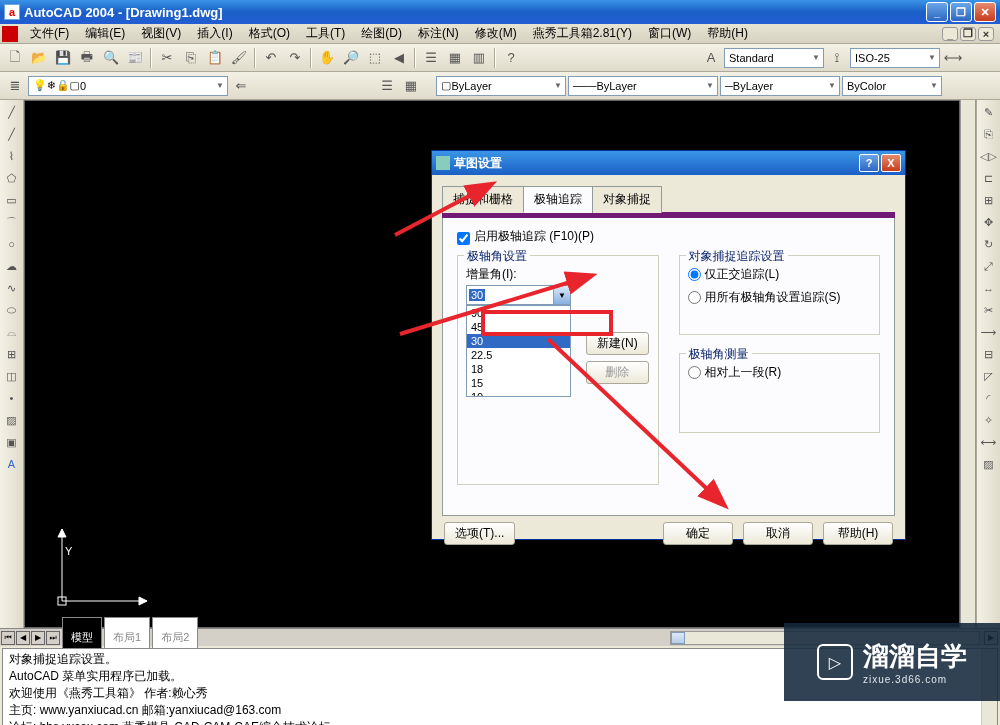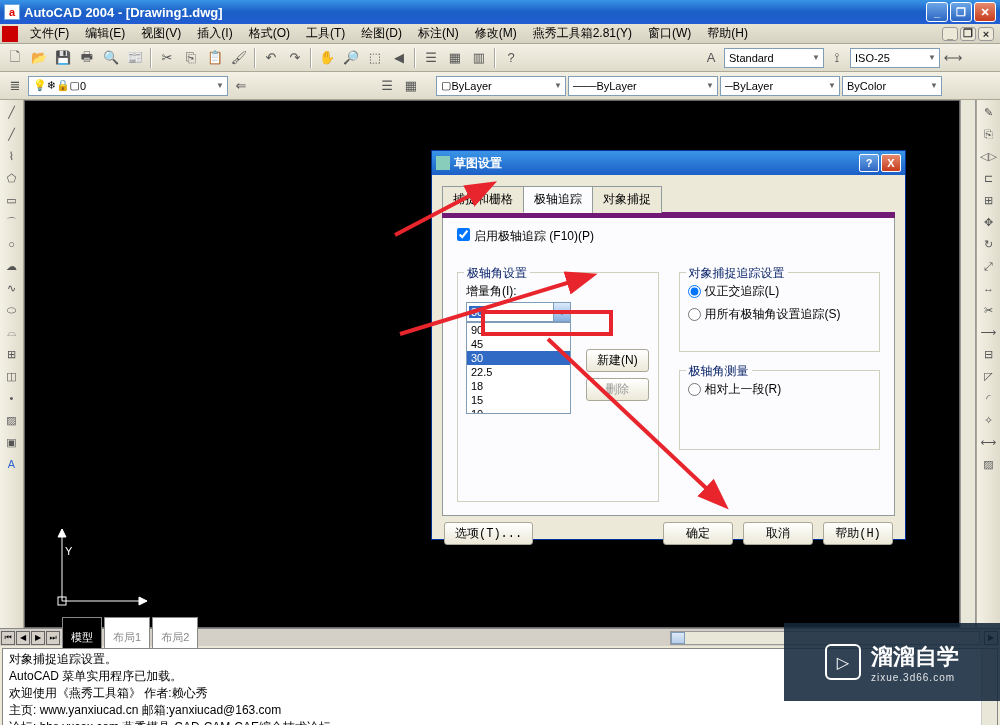--- a/index.html
+++ b/index.html
@@ -45,41 +45,41 @@
 .dlg-winbtn { width: 20px; height: 18px; border: 1px solid #fff; border-radius: 2px; color: #fff; display: flex; align-items: center; justify-content: center; font-size: 11px; margin-left: 2px; }
 .dlg-winbtn.help { background: linear-gradient(#6BA6E7,#2D66C3); }
 .dlg-winbtn.close { background: linear-gradient(#E68B6E,#C73B1C); font-weight: bold; }
 
 .tabstrip { display: flex; margin: 10px 10px 0; border-bottom: 6px solid #701a75; }
 .tab { padding: 4px 10px; border: 1px solid #919B9C; border-bottom: none; background: #ECE9D8; margin-right: -1px; position: relative; top: 1px; font-size: 12px; }
 .tab.active { background: #FCFCFE; border-bottom: 1px solid #FCFCFE; }
 
 .tab-panel { border: 1px solid #919B9C; border-top: none; margin: 0 10px; padding: 10px 14px 14px; height: 298px; background: #FCFCFE; }
 
-.checkbox-row { display: flex; align-items: flex-start; margin-bottom: 23px; }
+.checkbox-row { display: flex; align-items: flex-end; margin-bottom: 6px; }
 .checkbox-row input { margin-right: 4px; }
 
 .groupbox { border: 1px solid #D0D0BF; padding: 10px 8px 8px; margin-top: 4px; position: relative; }
 .groupbox .legend { position: absolute; top: -8px; left: 6px; background: #FCFCFE; padding: 0 3px; color: #0A246A; font-size: 12px; }
 
 .two-col { display: flex; gap: 20px; }
 .col { flex: 1; }
 
 .field-label { margin-bottom: 2px; display: block; }
 .combo { width: 105px; height: 20px; border: 1px solid #7F9DB9; background: #fff; display: flex; align-items: center; padding: 0 2px; font-size: 11px; position: relative; }
 .combo .combo-btn { position: absolute; right: 0; top: 0; width: 17px; height: 18px; background: linear-gradient(#DBEAFB,#87B0E0); border-left: 1px solid #7F9DB9; display: flex; align-items: center; justify-content: center; font-size: 8px; }
 
 .listbox { width: 105px; height: 92px; border: 1px solid #7F9DB9; background: #fff; overflow: hidden; font-size: 11px; }
 .listbox .item { padding: 1px 4px; }
 .listbox .item.sel { background: #316AC5; color: #fff; }
 
 .btn { border: 1px solid #ACA899; background: linear-gradient(#fff,#ECE9D8); padding: 2px 10px; font-size: 12px; border-radius: 3px; min-width: 60px; text-align: center; }
 
 .dialog-buttons { display: flex; gap: 10px; padding: 6px 12px; justify-content: flex-end; }
-.dialog-buttons .btn { min-width: 70px; font-family: Liberation Mono, monospace; }
+.dialog-buttons .btn { min-width: 70px; }
 
 .radio-row { display: flex; align-items: center; margin-bottom: 6px; }
 .radio-row input { margin-right: 4px; }
 
 
 .red-outline { position: absolute; border: 4px solid #E8252C; pointer-events: none; z-index: 200; }
 
 
 .arrow-svg { position: absolute; pointer-events: none; z-index: 150; }
 
@@ -92,21 +92,21 @@
 .model-tabs .hscroll .thumb { width: 14px; height: 12px; background: linear-gradient(#DDE9F7,#B7CEEB); border: 1px solid #7F9DB9; }
 
 
 .cmd-area { height: 78px; border: 1px solid #888; background: #fff; padding: 2px 6px; font-family: "SimSun", monospace; font-size: 12px; color: #000; overflow: hidden; position: relative; margin: 2px; }
 .cmd-scroll { position: absolute; right: 0; top: 0; width: 16px; height: 100%; background: #E9E7D7; border-left: 1px solid #ccc; }
 
 
 .watermark { position: absolute; right: 0; bottom: 24px; width: 216px; height: 78px; background: rgba(20,40,60,0.88); color: #fff; display: flex; align-items: center; justify-content: center; gap: 10px; z-index: 300; }
 .watermark .play { width: 36px; height: 36px; border: 2px solid #fff; border-radius: 6px; display: flex; align-items: center; justify-content: center; font-size: 16px; }
 .watermark .wm-text { display: flex; flex-direction: column; align-items: flex-start; }
-.watermark .wm-main { font-size: 22px; font-weight: bold; }
+.watermark .wm-main { font-size: 26px; font-weight: bold; }
 .watermark .wm-sub { font-size: 10px; letter-spacing: 1px; opacity: 0.85; }
 
 
 .vscroll { width: 16px; background: #E9E7D7; border-left: 1px solid #999; border-right: 1px solid #999; }
 </style>
 </head>
 <body>
 
 <div class="titlebar">
   <div class="app-icon">a</div>

